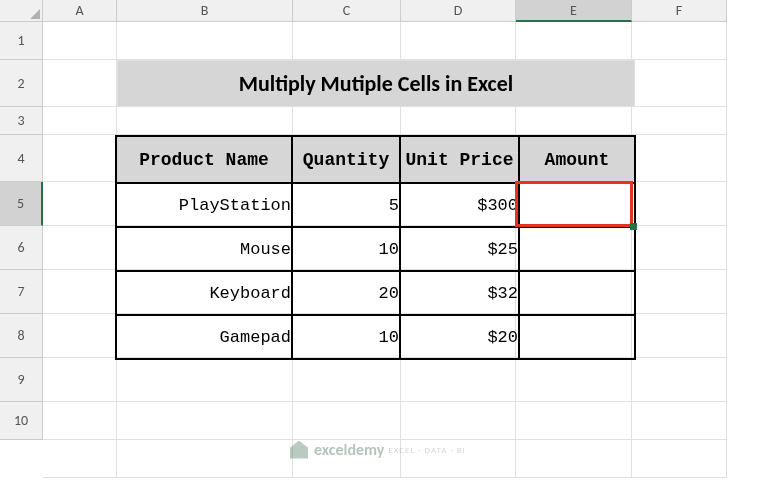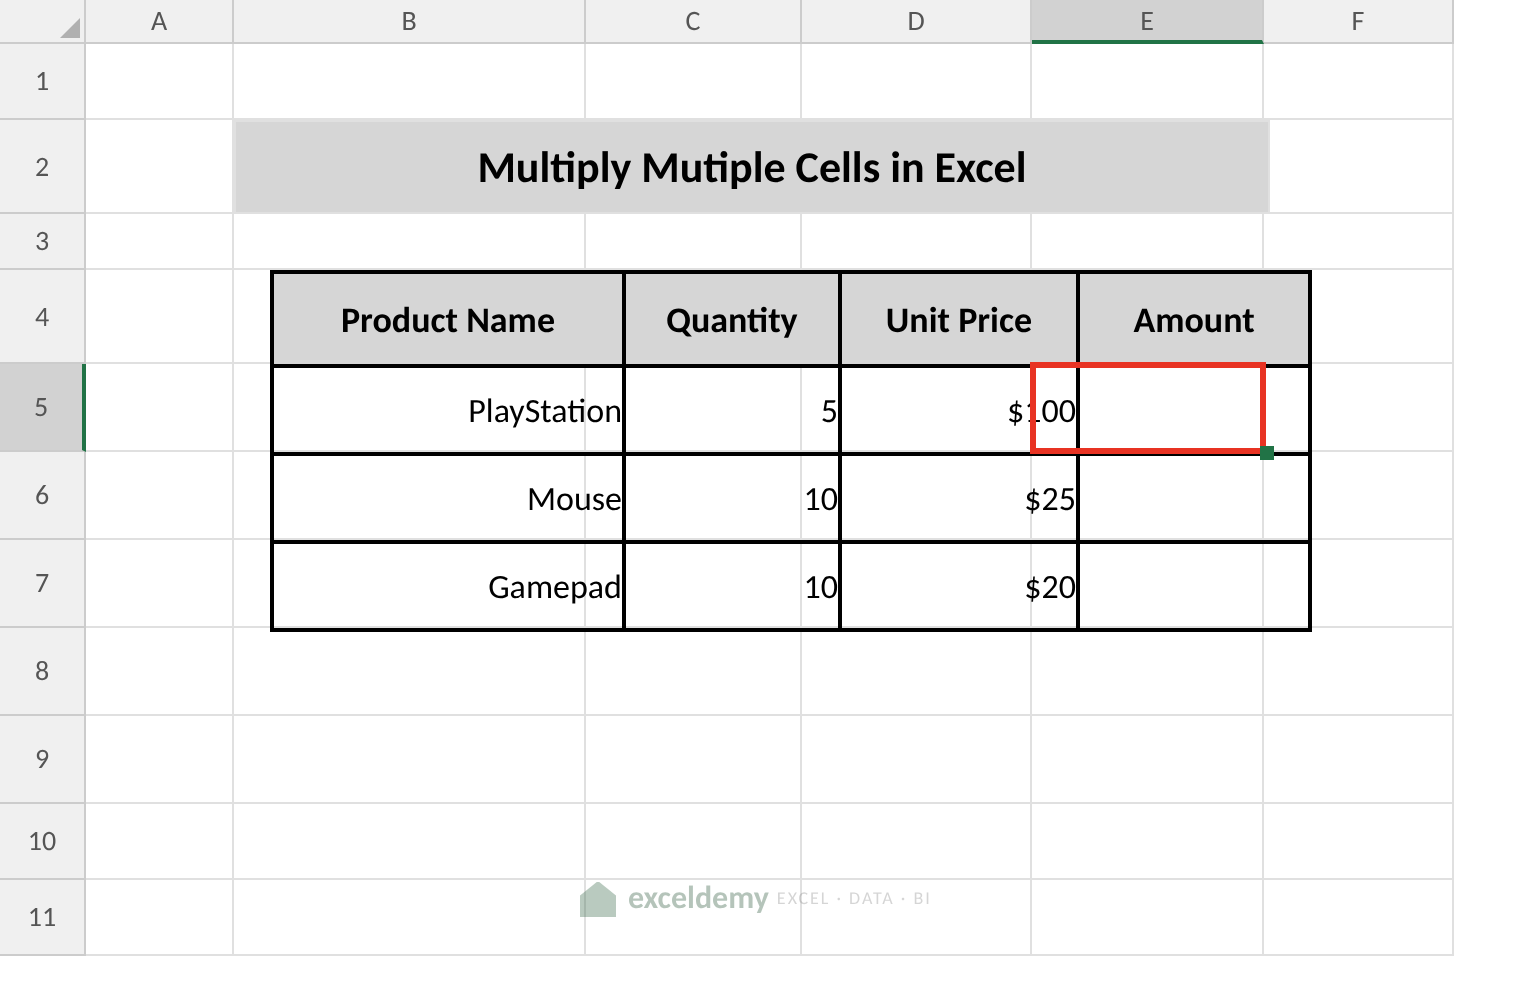--- a/index.html
+++ b/index.html
@@ -27,21 +27,21 @@
     .rh-6 { height: 44px; }
     .rh-7 { height: 44px; }
     .rh-8 { height: 44px; }
     .rh-9 { height: 44px; }
     .rh-10 { height: 38px; }
     .rh-11 { height: 38px; }
     .grid { position: absolute; left: 43px; top: 22px; }
     .grid-row { display: flex; }
     .cell { border-right: 1px solid #e0e0e0; border-bottom: 1px solid #e0e0e0; }
     .title-cell { position: absolute; left: 74px; top: 38px; width: 518px; height: 47px; background: #d6d6d6; display: flex; align-items: center; justify-content: center; font-size: 22px; font-weight: bold; border: 1px solid #e0e0e0; }
-    .data-table { position: absolute; left: 92px; top: 113px; border-collapse: collapse; }
+    .data-table { position: absolute; left: 72px; top: 113px; border-collapse: collapse; font-family: Liberation Mono, monospace; }
     .data-table th { background: #d6d6d6; font-weight: bold; font-size: 18px; border: 2px solid #000; }
     .data-table td { border: 2px solid #000; text-align: right; font-size: 17px; }
     .th-b { width: 176px; height: 47px; }
     .th-c { width: 108px; height: 47px; }
     .th-d { width: 119px; height: 47px; }
     .th-e { width: 116px; height: 47px; }
     .td-5 { height: 44px; }
     .selection { position: absolute; left: 472px; top: 159px; width: 118px; height: 46px; border: 3px solid #e83323; pointer-events: none; }
     .fill-handle { position: absolute; left: 587px; top: 201px; width: 7px; height: 7px; background: #217346; }
     .watermark { position: absolute; left: 290px; top: 440px; display: flex; align-items: center; opacity: 0.35; font-size: 16px; color: #3a6a4a; text-align: center; }
@@ -66,21 +66,20 @@
     <div class="row-header rh-1">1</div>
     <div class="row-header rh-2">2</div>
     <div class="row-header rh-3">3</div>
     <div class="row-header rh-4">4</div>
     <div class="row-header rh-5 selected">5</div>
     <div class="row-header rh-6">6</div>
     <div class="row-header rh-7">7</div>
     <div class="row-header rh-8">8</div>
     <div class="row-header rh-9">9</div>
     <div class="row-header rh-10">10</div>
-    <div class="row-header rh-11">11</div>
   </div>
   <div class="grid">
     <div class="grid-row">
         <div class="cell col-A rh-1"></div>
         <div class="cell col-B rh-1"></div>
         <div class="cell col-C rh-1"></div>
         <div class="cell col-D rh-1"></div>
         <div class="cell col-E rh-1"></div>
         <div class="cell col-F rh-1"></div>
       </div>
@@ -169,27 +168,33 @@
       <tbody>
           <tr>
         <th class="th-b">Product Name</th>
         <th class="th-c">Quantity</th>
         <th class="th-d">Unit Price</th>
         <th class="th-e">Amount</th>
       </tr>
       <tr>
         <td class="td-5">PlayStation</td>
         <td>5</td>
-        <td>$100</td>
+        <td>$300</td>
         <td></td>
       </tr>
       <tr>
         <td class="td-5">Mouse</td>
         <td>10</td>
         <td>$25</td>
+        <td></td>
+      </tr>
+      <tr>
+        <td class="td-5">Keyboard</td>
+        <td>20</td>
+        <td>$32</td>
         <td></td>
       </tr>
       <tr>
         <td class="td-5">Gamepad</td>
         <td>10</td>
         <td>$20</td>
         <td></td>
       </tr>
     </tbody>
       </table>

